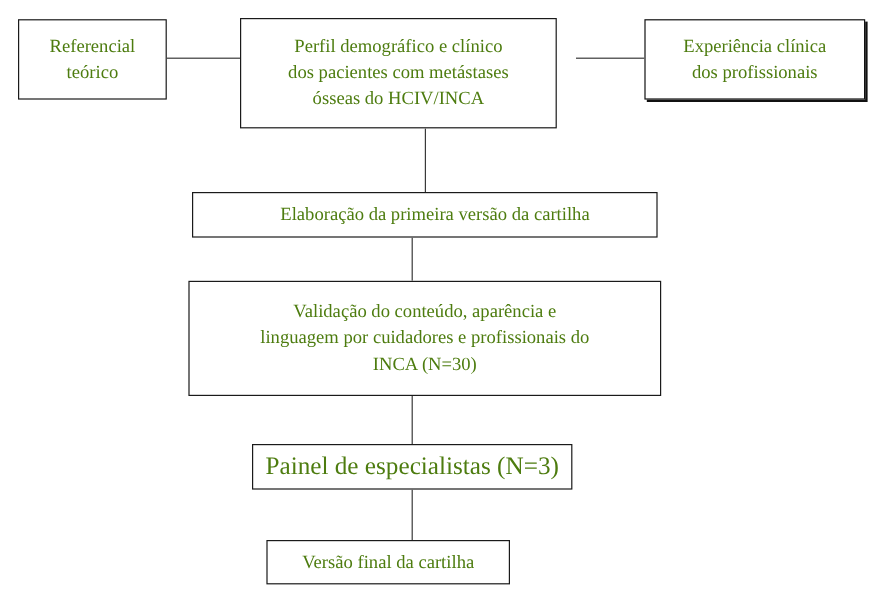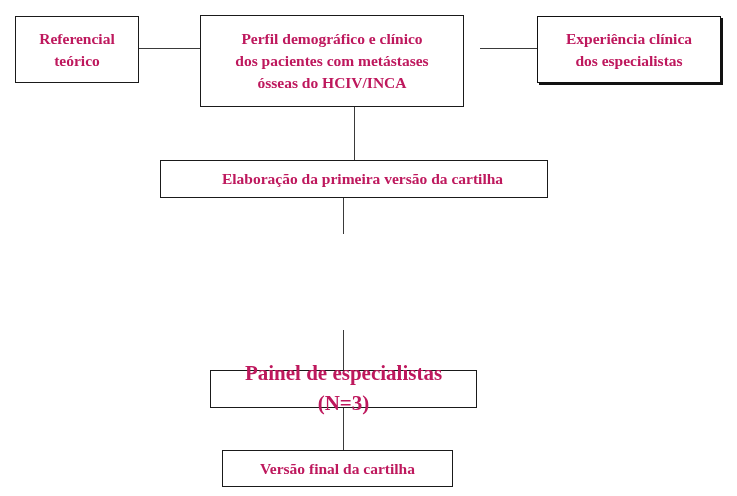--- a/index.html
+++ b/index.html
@@ -18,23 +18,22 @@
   }
   .node {
     position: absolute;
     box-sizing: border-box;
     background: #ffffff;
     border: 1px solid #1a1a1a;
     display: flex;
     align-items: center;
     justify-content: center;
     text-align: center;
-    color: #be185d;
+    color: #4d7c0f;
     line-height: 1.42;
-    font-weight: bold;
   }
   .node.bold-edge {
     border: 1px solid #111111;
     box-shadow: 2px 2px 0 0 #111111;
   }
   .node .label {
     display: block;
     padding: 0 6px;
     white-space: pre-line;
   }
@@ -47,21 +46,21 @@
   .conn.h { height: 1px; }
   .conn.v { width: 1px; }
 
   
   #node-referencial   { left: 15px;  top: 16px;  width: 124px; height: 67px;  font-size: 15.5px; }
   #node-perfil        { left: 200px; top: 15px;  width: 264px; height: 92px;  font-size: 15.5px; }
   #node-experiencia   { left: 537px; top: 16px;  width: 184px; height: 67px;  font-size: 15.5px; }
   #node-elaboracao    { left: 160px; top: 160px; width: 388px; height: 38px;  font-size: 15.5px; padding-left: 17px; }
   #node-validacao     { left: 157px; top: 234px; width: 394px; height: 96px;  font-size: 15.5px; }
   #node-painel        { left: 210px; top: 370px; width: 267px; height: 38px;  font-size: 21px; }
-  #node-versaofinal   { left: 222px; top: 450px; width: 231px; height: 37px;  font-size: 15.5px; align-items: center; }
+  #node-versaofinal   { left: 222px; top: 450px; width: 203px; height: 37px;  font-size: 15.5px; align-items: center; }
 
   
   #conn-ref-perfil    { left: 139px; top: 48px;  width: 61px;  }
   #conn-perfil-exp    { left: 480px; top: 48px;  width: 57px;  }
   #conn-perfil-elab   { left: 354px; top: 107px; height: 53px; }
   #conn-elab-valid    { left: 343px; top: 198px; height: 36px; }
   #conn-valid-painel  { left: 343px; top: 330px; height: 40px; }
   #conn-painel-final  { left: 343px; top: 408px; height: 42px; }
 </style>
 </head>
@@ -82,27 +81,32 @@
   </div>
 
   <div class="node" id="node-perfil">
     <span class="label">Perfil demográfico e clínico
 dos pacientes com metástases
 ósseas do HCIV/INCA</span>
   </div>
 
   <div class="node bold-edge" id="node-experiencia">
     <span class="label">Experiência clínica
-dos especialistas</span>
+dos profissionais</span>
   </div>
 
   <div class="node" id="node-elaboracao">
     <span class="label">Elaboração da primeira versão da cartilha</span>
   </div>
 
+  <div class="node" id="node-validacao">
+    <span class="label">Validação do conteúdo, aparência e
+linguagem por cuidadores e profissionais do
+INCA (N=30)</span>
+  </div>
 
   <div class="node" id="node-painel">
     <span class="label">Painel de especialistas (N=3)</span>
   </div>
 
   <div class="node" id="node-versaofinal">
     <span class="label">Versão final da cartilha</span>
   </div>
 
 </div>

